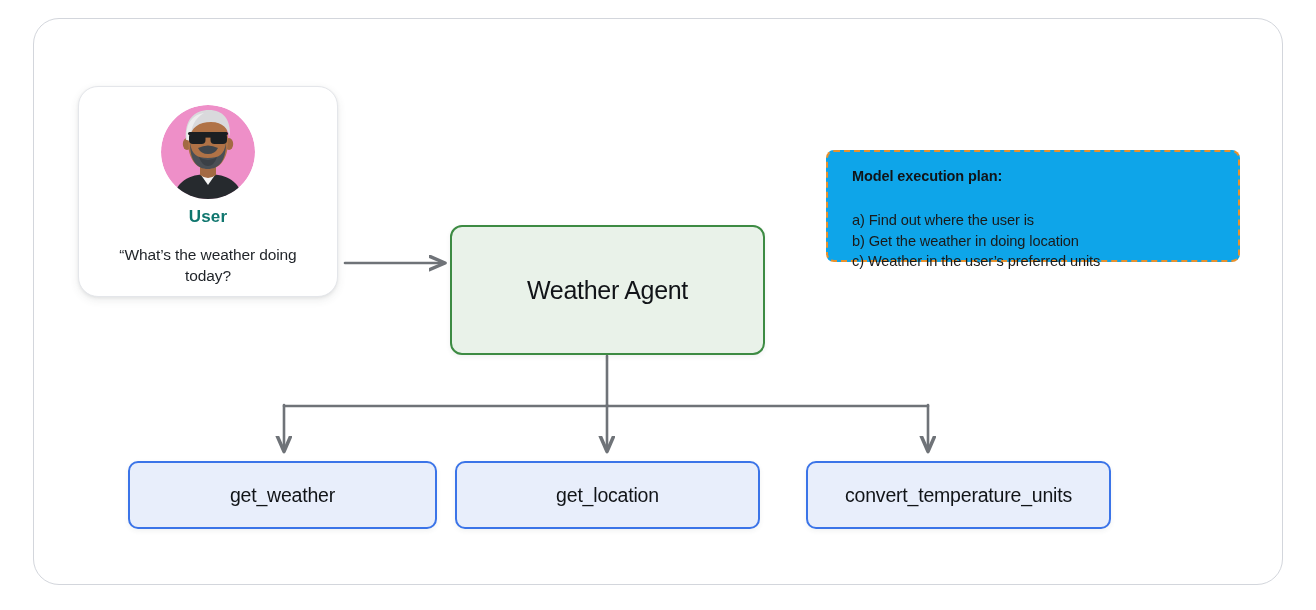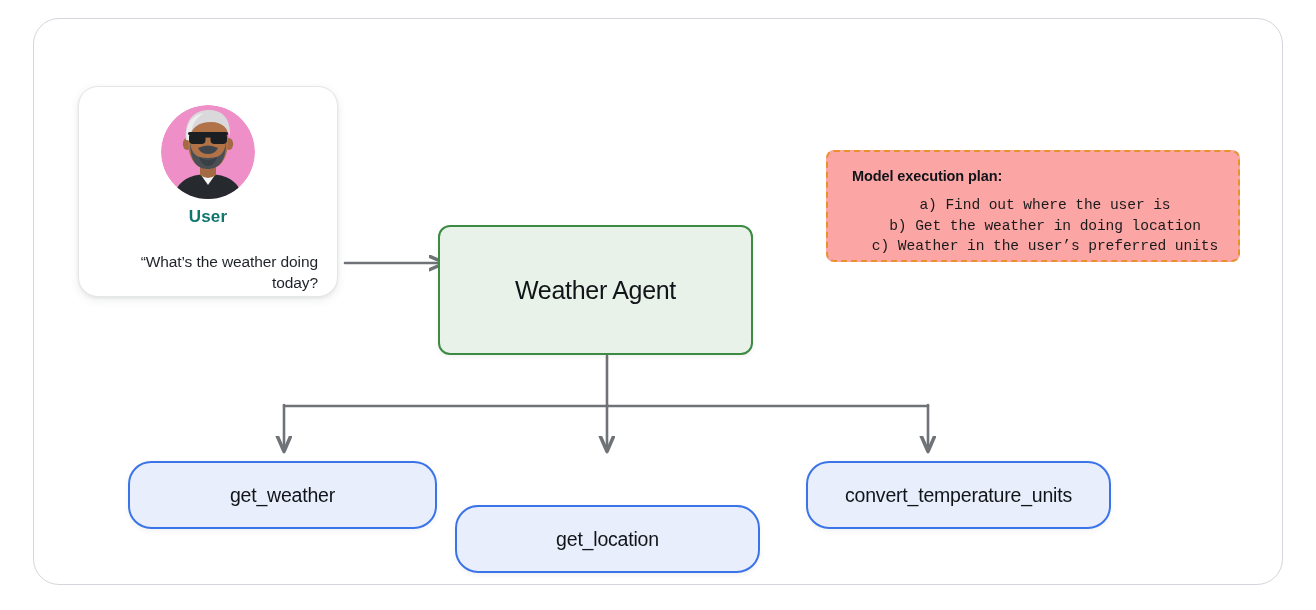--- a/index.html
+++ b/index.html
@@ -54,33 +54,33 @@
     position: relative;
   }
   #user-name {
     margin-top: 8px;
     font-size: 17px;
     font-weight: bold;
     color: #0f766e;
     letter-spacing: 0.2px;
   }
   #user-quote {
-    margin-top: 25px;
+    margin-top: 18px;
     font-size: 15.5px;
     color: #1f2328;
-    text-align: right;
+    text-align: center;
     line-height: 1.33;
     width: 220px;
     letter-spacing: -0.1px;
   }
 
   
   #agent-node {
     position: absolute;
-    left: 438px; top: 225px;
+    left: 450px; top: 225px;
     width: 315px; height: 130px;
     background: #e9f2e9;
     border: 2px solid #3d8b43;
     border-radius: 12px;
     display: flex;
     align-items: center;
     justify-content: center;
     box-shadow: 0 2px 5px rgba(60,64,67,0.07);
   }
   #agent-label {
@@ -89,59 +89,58 @@
     letter-spacing: -0.3px;
   }
 
   
   .tool-node {
     position: absolute;
     top: 461px;
     height: 68px;
     background: #e8eefb;
     border: 2px solid #3b74e8;
-    border-radius: 23px;
+    border-radius: 10px;
     display: flex;
     align-items: center;
     justify-content: center;
     box-shadow: 0 2px 5px rgba(60,64,67,0.07);
   }
   .tool-label {
     font-size: 19.5px;
     color: #111418;
     letter-spacing: -0.2px;
   }
   #tool-0 { left: 128px; width: 309px; }
-  #tool-1 { left: 455px; width: 305px; margin-top: 44px; }
+  #tool-1 { left: 455px; width: 305px; }
   #tool-2 { left: 806px; width: 305px; }
 
   
   #plan-box {
     position: absolute;
     left: 826px; top: 150px;
     width: 414px; height: 112px;
-    background: #fca5a5;
+    background: #0ea5e9;
     border: 2.5px dashed #e8912d;
     border-radius: 8px;
     padding: 16px 0 0 24px;
   }
   #plan-title {
     font-size: 14.5px;
     font-weight: bold;
     color: #111418;
     letter-spacing: -0.1px;
   }
   #plan-steps {
-    margin-top: 11px;
-    font-family: Liberation Mono, monospace;
+    margin-top: 26px;
+    font-family: Liberation Sans, sans-serif;
     font-size: 14.6px;
     line-height: 1.42;
     color: #1a1a1a;
     letter-spacing: -0.1px;
-    text-align: center;
   }
 </style>
 </head>
 <body>
 
 <div id="canvas">
 
   <div id="outer-frame"></div>
 
   <svg id="connectors" viewBox="0 0 1316 610" xmlns="http://www.w3.org/2000/svg">

